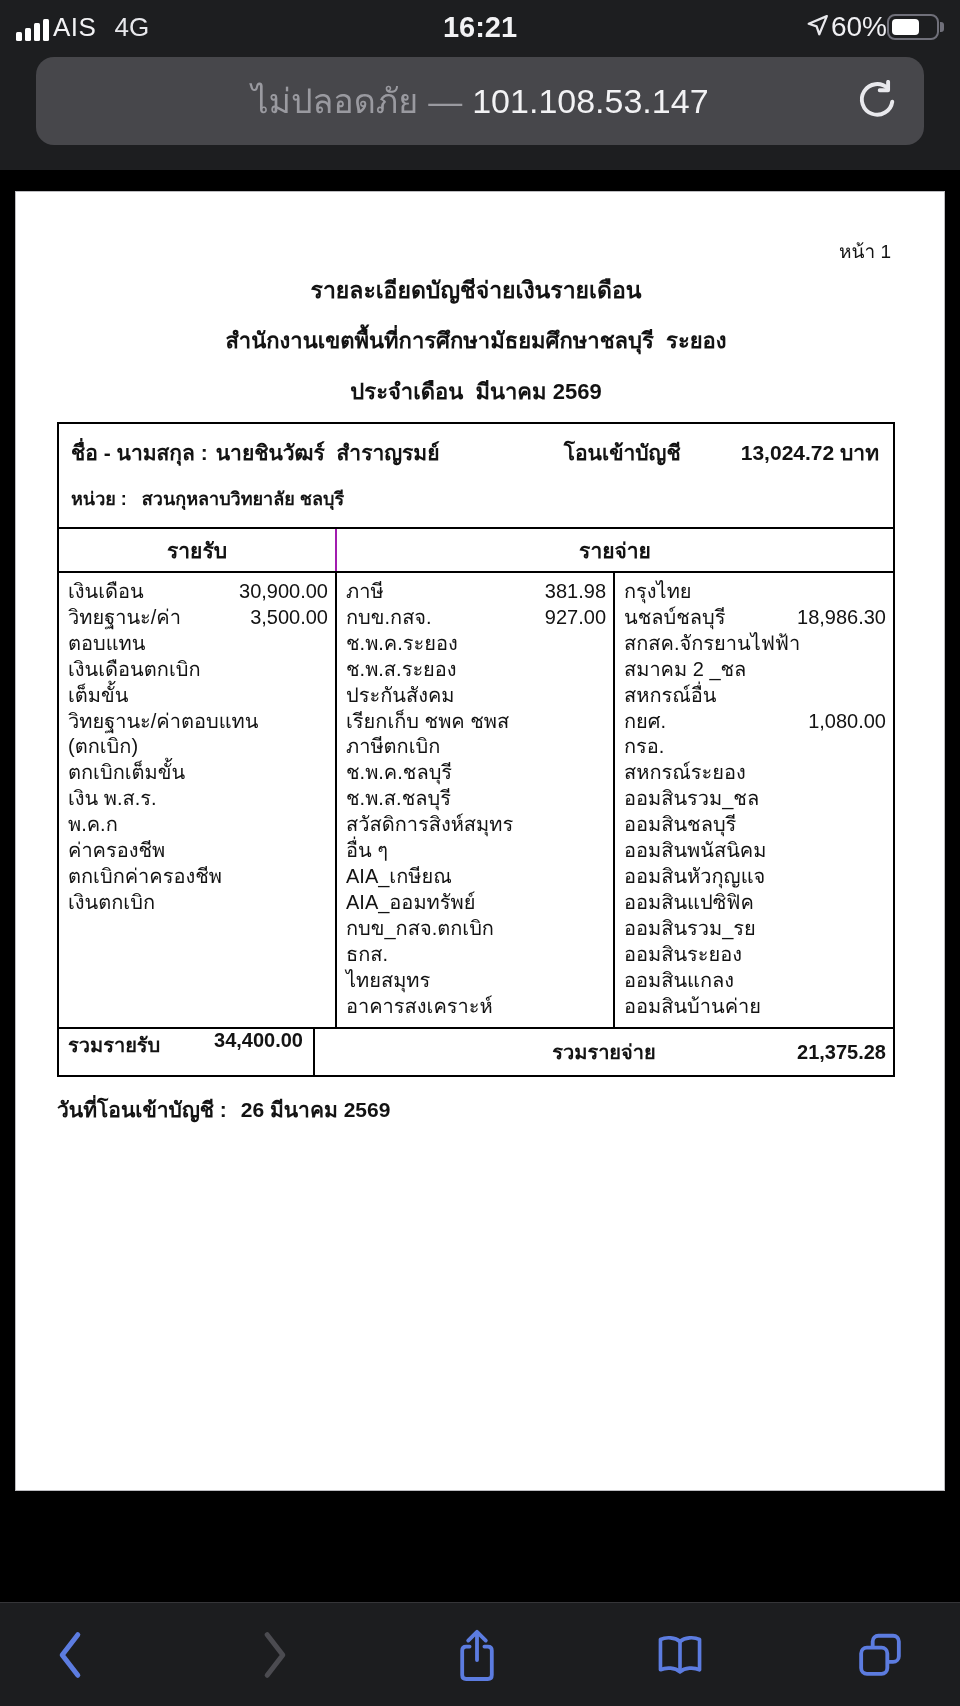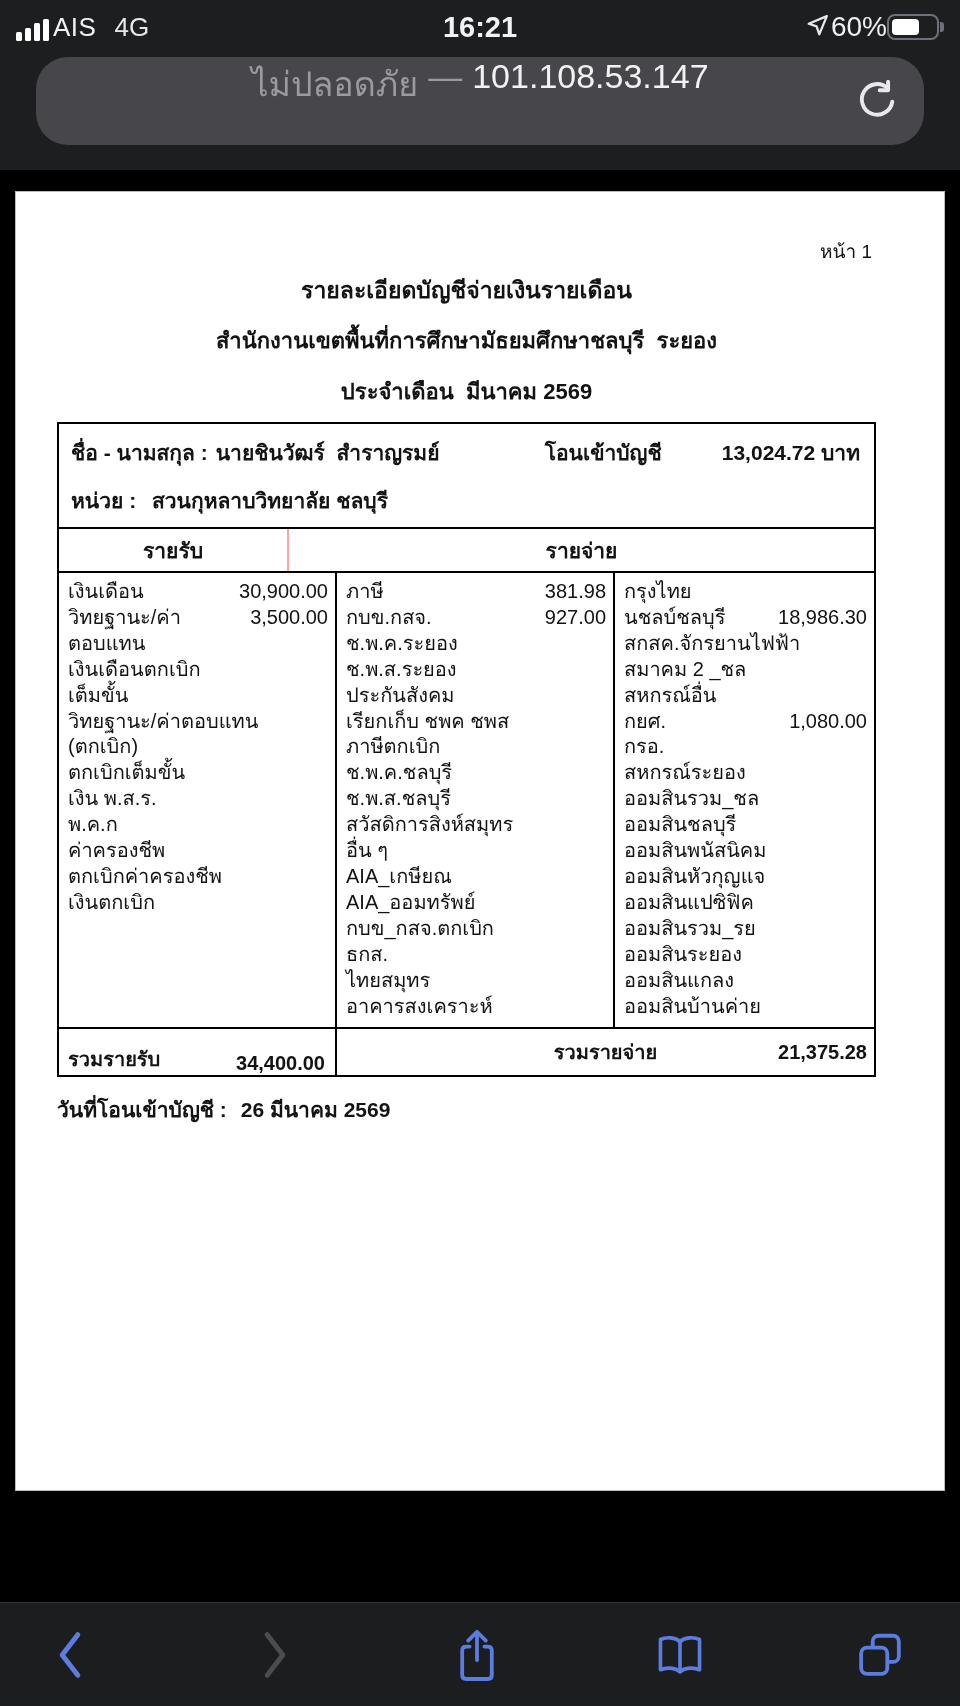--- a/index.html
+++ b/index.html
@@ -16,54 +16,54 @@
   .signal .b1{height:9px} .signal .b2{height:13px} .signal .b3{height:18px} .signal .b4{height:22px}
   .sb-carrier { font-size:26px; font-weight:500; letter-spacing:.5px; margin-left:2px; }
   .sb-network { font-size:26px; font-weight:400; margin-left:16px; color:#e8e8ec; }
   .sb-time { position:absolute; left:0; right:0; top:0; height:54px; display:flex; align-items:center; justify-content:center; font-size:29px; font-weight:700; pointer-events:none; }
   .sb-right { margin-left:auto; display:flex; align-items:center; }
   .sb-percent { font-size:28px; font-weight:500; color:#f0f0f3; }
   .battery { position:relative; width:52px; height:26px; border:2px solid #70707a; border-radius:8px; }
   .battery-fill { position:absolute; left:3px; top:3px; bottom:3px; width:27px; background:#fff; border-radius:4px; }
   .battery-nub { width:4px; height:10px; background:#70707a; border-radius:0 3px 3px 0; margin-left:1px; }
 
-  .address-bar { position:absolute; left:36px; top:57px; width:888px; height:88px; background:#47474b; border-radius:32px; display:flex; justify-content:center; }
+  .address-bar { position:absolute; left:36px; top:57px; width:888px; height:88px; background:#47474b; border-radius:18px; display:flex; align-items:center; justify-content:center; }
   .addr-text { font-size:34px; white-space:pre; }
   .addr-warn { color:#9a9aa0; }
   .addr-sep { color:#9a9aa0; padding:0 10px; }
   .addr-url { color:#f2f2f4; }
   .reload-btn { position:absolute; right:26px; top:0; height:88px; display:flex; align-items:center; }
 
   
-  .page { position:absolute; left:16px; top:192px; width:928px; height:1298px; background:#fff; color:#131313; padding:0 68px 0 41px; box-shadow:0 0 0 1px #bcbcc0; }
+  .page { position:absolute; left:16px; top:192px; width:928px; height:1298px; background:#fff; color:#131313; padding:0 49px 0 41px; box-shadow:0 0 0 1px #bcbcc0; }
   .keep-sp { white-space:pre-wrap; }
   .page-number { text-align:right; padding-top:44px; padding-right:4px; font-size:19px; }
   .doc-title { text-align:center; margin-top:6px; font-size:23px; font-weight:700; }
   .doc-subtitle { text-align:center; margin-top:15px; font-size:22px; font-weight:700; }
   .doc-month { text-align:center; margin-top:16px; font-size:22px; font-weight:700; }
 
   .info-box { margin-top:13px; border:2px solid #000; height:107px; padding:12px 14px 0 12px; }
   .info-row1 { display:flex; align-items:baseline; font-size:21px; font-weight:700; }
   .transfer { margin-left:auto; display:flex; align-items:baseline;gap:22px; }
   .transfer-amount { margin-left:38px; }
-  .info-row2 { margin-top:15px; font-size:21px; font-weight:700; }
+  .info-row2 { margin-top:15px; font-size:18px; font-weight:700; }
 
   .pay-table { border:2px solid #000; margin-top:-2px; }
   .thead { display:flex; height:44px; border-bottom:2px solid #000; font-size:21px; font-weight:700; }
   .th { display:flex; align-items:center; justify-content:center; }
-  .th-income { width:230px; border-right:2px solid #fca5a5; }
+  .th-income { width:278px; border-right:2px solid #a21caf; }
   .th-expense { flex:1; }
   .tbody { display:flex; align-items:stretch; }
   .col { width:278px; border-right:2px solid #000; padding:6px 0 8px; }
   .col3 { width:auto; flex:1; border-right:none; }
   .data-row { display:flex; align-items:baseline; font-size:20px; line-height:25.9px; padding:0 7px 0 9px; }
   .data-row .lbl { flex:1; padding-right:4px; }
   .data-row .val { white-space:nowrap; }
   .tfoot { display:flex; height:48px; border-top:2px solid #000; font-size:20px; font-weight:700; }
-  .tf-left { width:278px; border-right:2px solid #000; display:flex; align-items:flex-end; padding:0 10px 0 9px; }
+  .tf-left { width:256px; border-right:2px solid #000; display:flex; align-items:flex-start; padding:0 10px 0 9px; }
   .tf-left .val { margin-left:auto; }
   .tf-right { flex:1; position:relative; display:flex; align-items:center; justify-content:center; }
   .tf-right .tf-val { position:absolute; right:7px; }
 
   .doc-date { margin-top:16px; font-size:21px; font-weight:700; }
 
   
   .toolbar { position:absolute; left:0; top:1602px; width:960px; height:104px; background:#1c1d1f; border-top:1px solid #353538; display:flex; align-items:center; }
   .tb-btn { position:absolute; top:0; height:104px; display:flex; align-items:center; justify-content:center; width:90px; }
   .tb-back { left:25px; } .tb-fwd { left:230px; } .tb-share { left:432px; } .tb-book { left:635px; } .tb-tabs { left:835px; }

